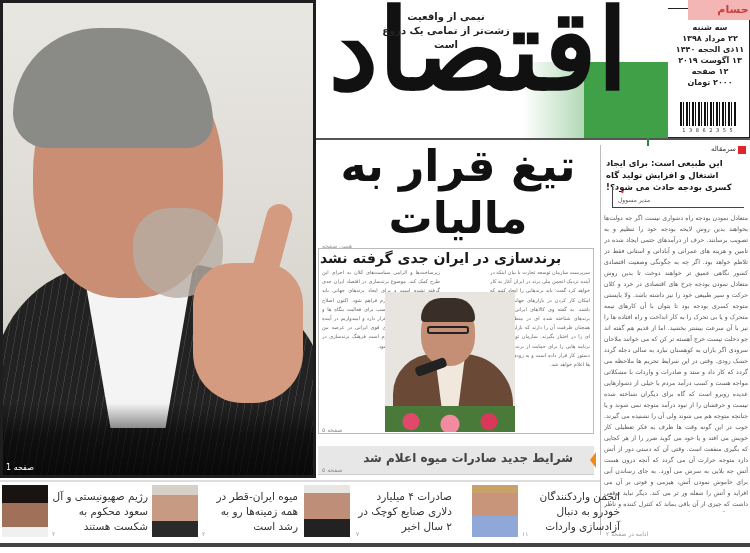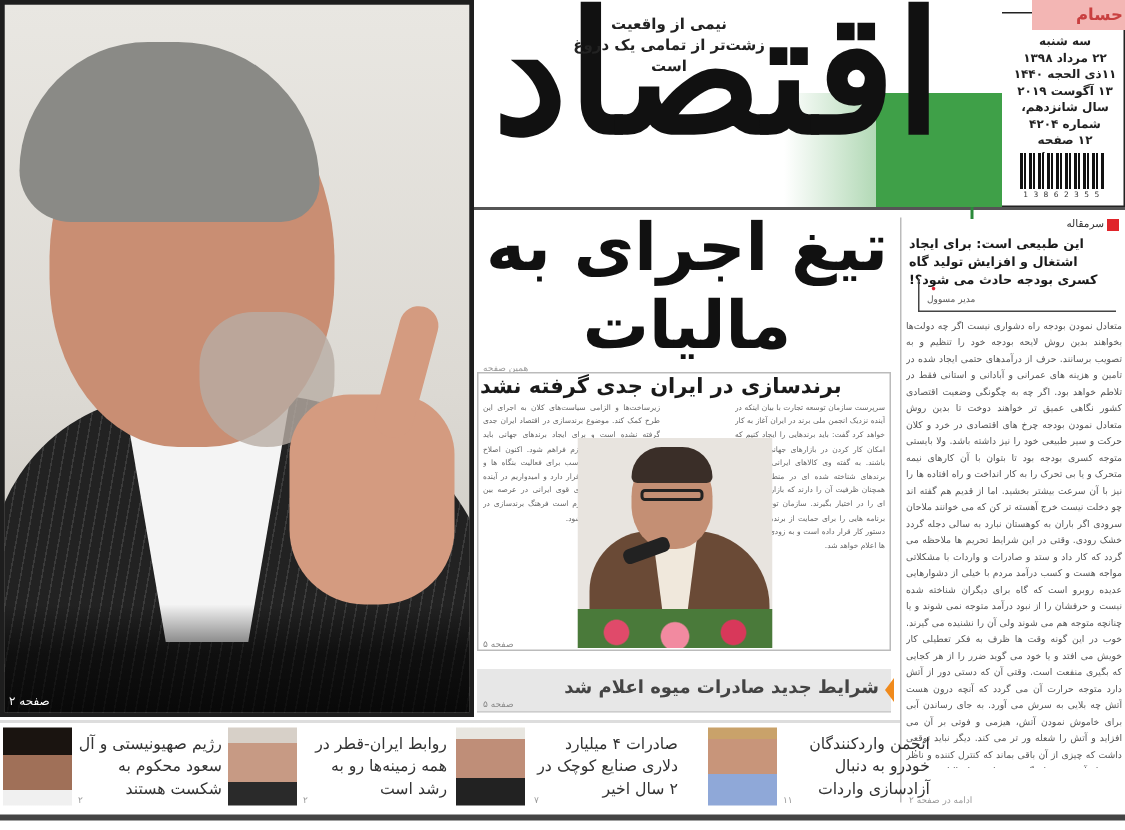--- a/index.html
+++ b/index.html
@@ -104,21 +104,21 @@
     background:radial-gradient(circle at 20% 60%,#e04a6a 0 8px,transparent 9px),
                radial-gradient(circle at 50% 70%,#f28aa0 0 9px,transparent 10px),
                radial-gradient(circle at 80% 60%,#d8385a 0 8px,transparent 9px),#4a7a3a; }
   .sp-mic { position:absolute; left:30px; top:70px; width:32px; height:10px; background:#222; border-radius:4px; transform:rotate(-20deg); }
   .story-page { position:absolute; left:322px; top:426px; font-size:6px; color:#888; }
 
   .brief-bar {
     position:absolute; left:318px; top:446px; width:276px; height:28px; background:#e7e7e7; border-bottom:1px solid #ccc;
   }
   .brief-marker { position:absolute; left:590px; top:452px; width:6px; height:16px; background:#f08a1c; clip-path:polygon(100% 0,0 50%,100% 100%); }
-  .brief-title { position:absolute; left:330px; top:451px; width:256px; font-size:12px; font-weight:bold; color:#444; }
+  .brief-title { position:absolute; left:317px; top:451px; width:256px; font-size:12px; font-weight:bold; color:#444; }
   .brief-page { position:absolute; left:322px; top:466px; font-size:6px; color:#888; }
   .ed-sep { position:absolute; left:600px; top:145px; width:1px; height:390px; background:#bbb; }
   .ed-tag-square { position:absolute; left:738px; top:146px; width:8px; height:8px; background:#e0242a; }
   .ed-tag { position:absolute; left:690px; top:145px; width:46px; text-align:right; font-size:7px; color:#333; }
   .ed-pin { position:absolute; left:647px; top:138px; width:2px; height:8px; background:#2b8a3a; }
   .ed-title { position:absolute; left:606px; top:157px; width:140px; text-align:left; font-size:8.5px; font-weight:bold; line-height:12px; }
   .ed-author-box { position:absolute; left:612px; top:186px; width:132px; height:22px; border:1px solid #444; border-top:none; border-right:none; box-sizing:border-box; }
   .ed-author { position:absolute; left:618px; top:196px; font-size:6px; color:#555; }
   .ed-dot { position:absolute; left:620px; top:188px; color:#d23; font-size:8px; }
   .ed-body { position:absolute; left:604px; top:212px; width:144px; height:300px; font-size:6.2px; line-height:11px; color:#555; text-align:justify; overflow:hidden; }
@@ -146,52 +146,51 @@
   <div class="head"></div>
   <div class="hair"></div>
   <div class="beard"></div>
   <div class="mic"></div>
   <div class="hand"></div>
   <div class="finger"></div>
   <div class="photo-caption"></div>
 </div>
 <div class="cap-kicker rtl">معاون اول رییس جمهور:</div>
 <div class="cap-title rtl">ثبات و امنیت تنگه هرمز خط قرمز ایران است</div>
-<div class="cap-page rtl">صفحه ۲</div>
+<div class="cap-page rtl">صفحه 1</div>
 
 <div class="masthead">
   <div class="green-slab2"></div>
   <div class="green-slab"></div>
   <div class="logo-main rtl">اقتصاد</div>
   <div class="slogan rtl">
     <div>نیمی از واقعیت</div>
     <div>زشت‌تر از تمامی یک دروغ است</div>
   </div>
 </div>
 
 <div class="info-box"></div>
 <div class="info-tab">
     <span class="rtl">حسام</span>
   </div>
 <div class="info-lines rtl">
   <div>سه شنبه</div>
   <div>۲۲ مرداد ۱۳۹۸</div>
   <div>۱۱ذی الحجه ۱۴۴۰</div>
   <div>۱۳ آگوست ۲۰۱۹</div>
-  <div>سال شانزدهم، شماره ۴۲۰۴</div>
   <div>۱۲ صفحه</div>
   <div>۲۰۰۰ تومان</div>
 </div>
 <div class="barcode"></div>
 <div class="barcode-num">1 3 8 6 2 3 5 5</div>
 
 <div class="rule-top"></div>
 
 <div class="headline rtl">
-  <div>تیغ اجرای به مالیات</div>
+  <div>تیغ قرار به مالیات</div>
   <div>بر عایدی مسکن</div>
 </div>
 <div class="byline-small rtl">همین صفحه</div>
 
 <div class="story-box"></div>
 <div class="story-title rtl">برندسازی در ایران جدی گرفته نشد</div>
 <div class="story-text st-right rtl">سرپرست سازمان توسعه تجارت با بیان اینکه در آینده نزدیک انجمن ملی برند در ایران آغاز به کار خواهد کرد گفت: باید برندهایی را ایجاد کنیم که امکان کار کردن در بازارهای جهانی را داشته باشند. به گفته وی کالاهای ایرانی در گذشته برندهای شناخته شده ای در منطقه بودند و همچنان ظرفیت آن را دارند که بازارهای منطقه ای را در اختیار بگیرند. سازمان توسعه تجارت برنامه هایی را برای حمایت از برندهای ملی در دستور کار قرار داده است و به زودی این برنامه ها اعلام خواهد شد.</div>
 <div class="story-text st-left rtl">زیرساخت‌ها و الزامی سیاست‌های کلان به اجرای این طرح کمک کند. موضوع برندسازی در اقتصاد ایران جدی گرفته نشده است و برای ایجاد برندهای جهانی باید زیرساخت ها و قوانین لازم فراهم شود. اکنون اصلاح قوانین و ایجاد فضای مناسب برای فعالیت بنگاه ها و شرکت ها در دستور کار قرار دارد و امیدواریم در آینده شاهد شکل گیری برندهای قوی ایرانی در عرصه بین المللی باشیم. همچنین لازم است فرهنگ برندسازی در میان تولیدکنندگان تقویت شود.</div>
 <div class="story-photo">
   <div class="sp-bg"></div>
@@ -230,21 +229,21 @@
 </div>
 
 <div class="teaser" style="left:302px;">
   <div class="thumb t-bg3" style="left:2px;"></div>
   <div class="ttl rtl" style="left:54px;width:96px;">صادرات ۴ میلیارد دلاری صنایع کوچک در ۲ سال اخیر</div>
   <div class="ico" style="left:54px;">۷</div>
 </div>
 
 <div class="teaser" style="left:152px;">
   <div class="thumb t-bg2" style="left:0;"></div>
-  <div class="ttl rtl" style="left:50px;width:96px;">روابط ایران-قطر در همه زمینه‌ها رو به رشد است</div>
+  <div class="ttl rtl" style="left:50px;width:96px;">میوه ایران-قطر در همه زمینه‌ها رو به رشد است</div>
   <div class="ico" style="left:50px;">۲</div>
 </div>
 
 <div class="teaser" style="left:0px;">
   <div class="thumb t-bg1" style="left:2px;"></div>
   <div class="ttl rtl" style="left:52px;width:96px;">رژیم صهیونیستی و آل سعود محکوم به شکست هستند</div>
   <div class="ico" style="left:52px;">۲</div>
 </div>
 
 <div class="bottom-rule"></div>

